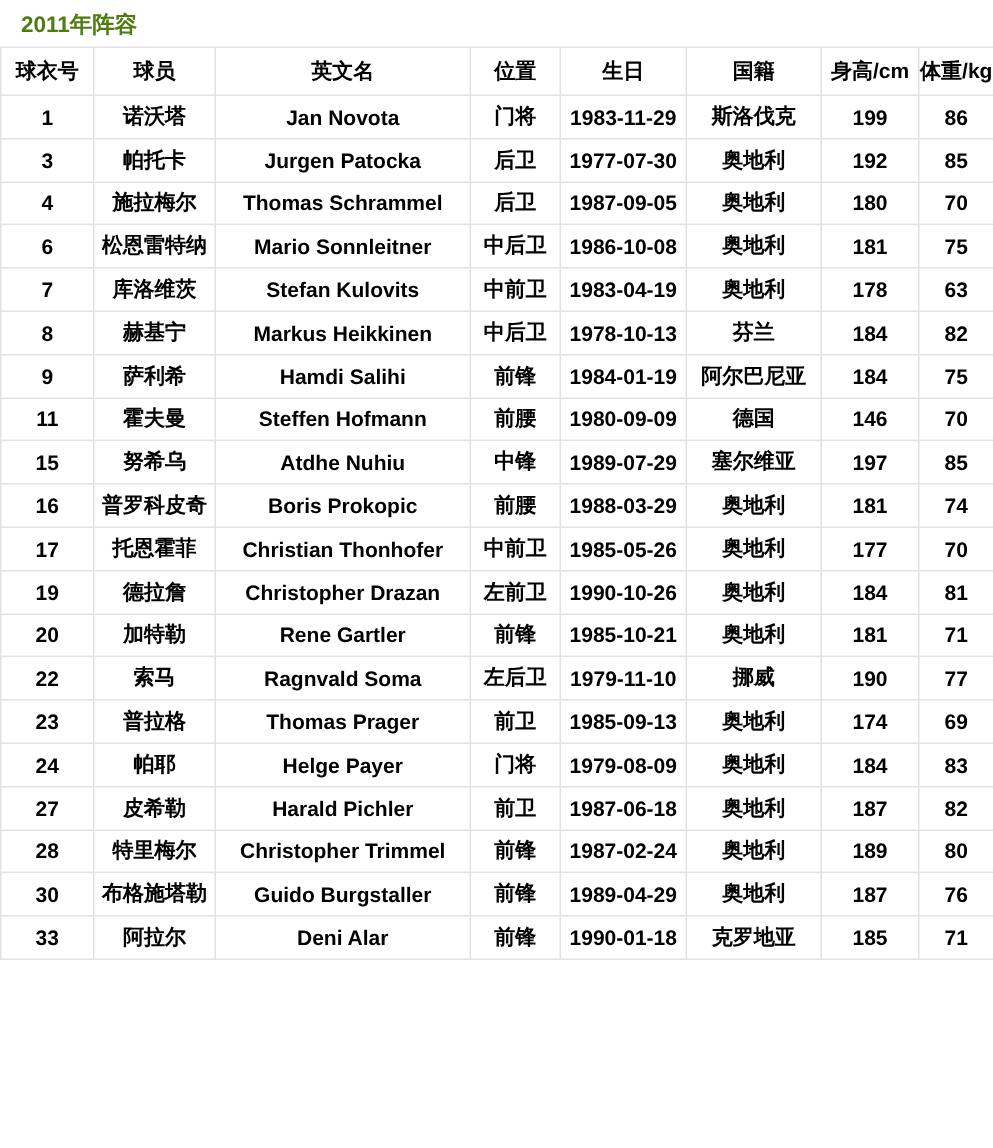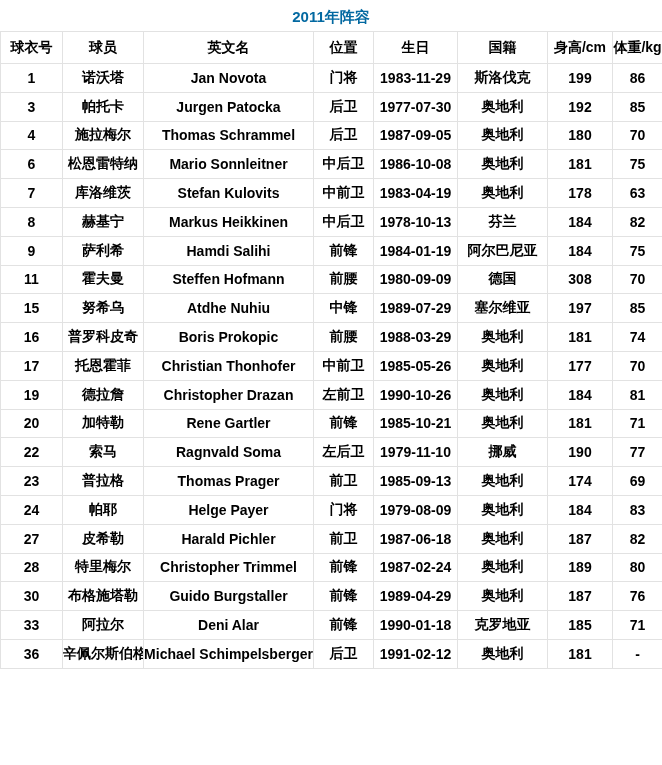--- a/index.html
+++ b/index.html
@@ -10,24 +10,24 @@
   body {
     width: 662px;
     height: 765px;
     font-family: "Liberation Sans", "DejaVu Sans", sans-serif;
     color: #000000;
     overflow: hidden;
   }
   .page-title {
     height: 31px;
     line-height: 33px;
-    text-align: center;
     font-size: 15px;
     font-weight: bold;
-    color: #0369a1;
+    color: #4d7c0f;
+    padding-left: 14px;
   }
   table.squad {
     width: 662px;
     border-collapse: collapse;
     table-layout: fixed;
   }
   table.squad th,
   table.squad td {
     border: 1px solid #e2e2e2;
     text-align: center;
@@ -145,21 +145,21 @@
         <td>184</td>
         <td>75</td>
       </tr>
       <tr>
         <td>11</td>
         <td>霍夫曼</td>
         <td>Steffen Hofmann</td>
         <td>前腰</td>
         <td>1980-09-09</td>
         <td>德国</td>
-        <td>308</td>
+        <td>146</td>
         <td>70</td>
       </tr>
       <tr>
         <td>15</td>
         <td>努希乌</td>
         <td>Atdhe Nuhiu</td>
         <td>中锋</td>
         <td>1989-07-29</td>
         <td>塞尔维亚</td>
         <td>197</td>
@@ -268,24 +268,14 @@
       <tr>
         <td>33</td>
         <td>阿拉尔</td>
         <td>Deni Alar</td>
         <td>前锋</td>
         <td>1990-01-18</td>
         <td>克罗地亚</td>
         <td>185</td>
         <td>71</td>
       </tr>
-      <tr>
-        <td>36</td>
-        <td>辛佩尔斯伯格</td>
-        <td>Michael Schimpelsberger</td>
-        <td>后卫</td>
-        <td>1991-02-12</td>
-        <td>奥地利</td>
-        <td>181</td>
-        <td>-</td>
-      </tr>
     </tbody>
 </table>
 
 </body></html>

